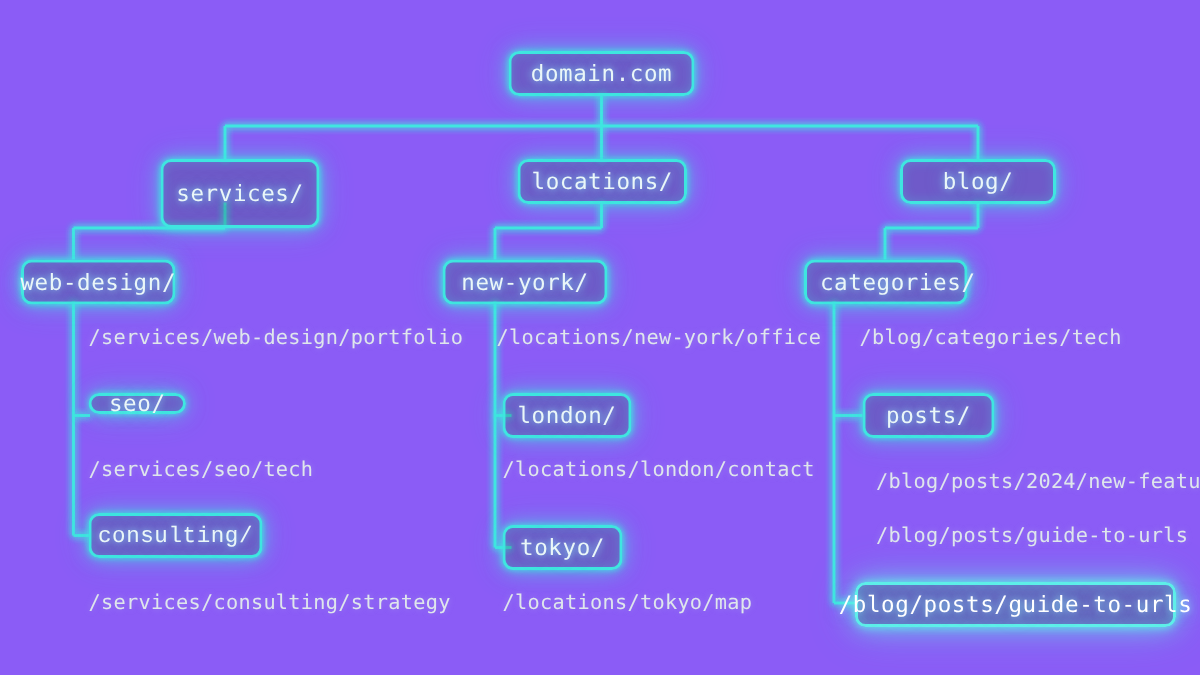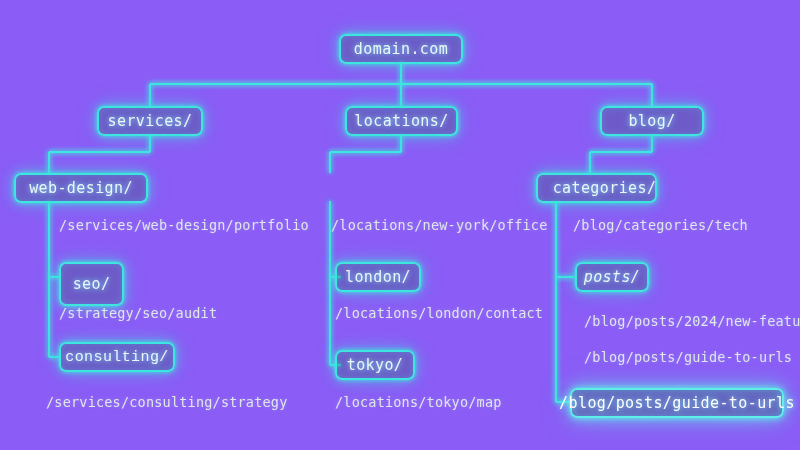--- a/index.html
+++ b/index.html
@@ -66,44 +66,45 @@
       <path d="M652,152 L590,152"></path>
       <path d="M590,152 L590,173"></path>
       <path d="M556,201 L556,402"></path>
       <path d="M556,277 L575,277"></path>
       <path d="M556,402 L570,402"></path>
     </g>
   </svg>
 
   <div class="node" style="left:339px;top:34px;width:124px;height:30px;">domain.com</div>
 
-  <div class="node" style="left:97px;top:106px;width:106px;height:30px;">services/</div>
+  <div class="node" style="left:107px;top:106px;width:106px;height:46px;">services/</div>
   <div class="node" style="left:345px;top:106px;width:113px;height:30px;">locations/</div>
   <div class="node" style="left:600px;top:106px;width:104px;height:30px;text-align:center;">blog/</div>
 
-  <div class="node" style="left:14px;top:173px;width:134px;height:30px;text-align:center;">web-design/</div>
+  <div class="node" style="left:14px;top:173px;width:103px;height:30px;text-align:center;">web-design/</div>
   <div class="path" style="left:59px;top:217px;">/services/web-design/portfolio</div>
 
-  <div class="node" style="left:59px;top:262px;width:65px;height:44px;">seo/</div>
-  <div class="path" style="left:59px;top:305px;">/strategy/seo/audit</div>
+  <div class="node" style="left:59px;top:262px;width:65px;height:14px;">seo/</div>
+  <div class="path" style="left:59px;top:305px;">/services/seo/tech</div>
 
   <div class="node" style="left:59px;top:342px;width:116px;height:30px;font-family:Liberation Mono, monospace;">consulting/</div>
-  <div class="path" style="left:46px;top:394px;">/services/consulting/strategy</div>
+  <div class="path" style="left:59px;top:394px;">/services/consulting/strategy</div>
 
+  <div class="node" style="left:295px;top:173px;width:110px;height:30px;">new-york/</div>
   <div class="path" style="left:331px;top:217px;text-align:center;">/locations/new-york/office</div>
 
   <div class="node" style="left:335px;top:262px;width:86px;height:30px;">london/</div>
   <div class="path" style="left:335px;top:305px;">/locations/london/contact</div>
 
   <div class="node" style="left:335px;top:350px;width:80px;height:30px;">tokyo/</div>
   <div class="path" style="left:335px;top:394px;">/locations/tokyo/map</div>
 
-  <div class="node" style="left:536px;top:173px;width:121px;height:30px;padding-left:16px;">categories/</div>
+  <div class="node" style="left:536px;top:173px;width:109px;height:30px;padding-left:16px;">categories/</div>
   <div class="path" style="left:573px;top:217px;">/blog/categories/tech</div>
 
-  <div class="node" style="left:575px;top:262px;width:74px;height:30px;font-style:italic;">posts/</div>
+  <div class="node" style="left:575px;top:262px;width:88px;height:30px;">posts/</div>
   <div class="path" style="left:584px;top:313px;">/blog/posts/2024/new-features</div>
 
   <div class="path" style="left:584px;top:349px;">/blog/posts/guide-to-urls</div>
 
   <div class="node result" style="left:570px;top:388px;width:214px;height:30px;">/blog/posts/guide-to-urls</div>
 
 </div>
 
 </body></html>

